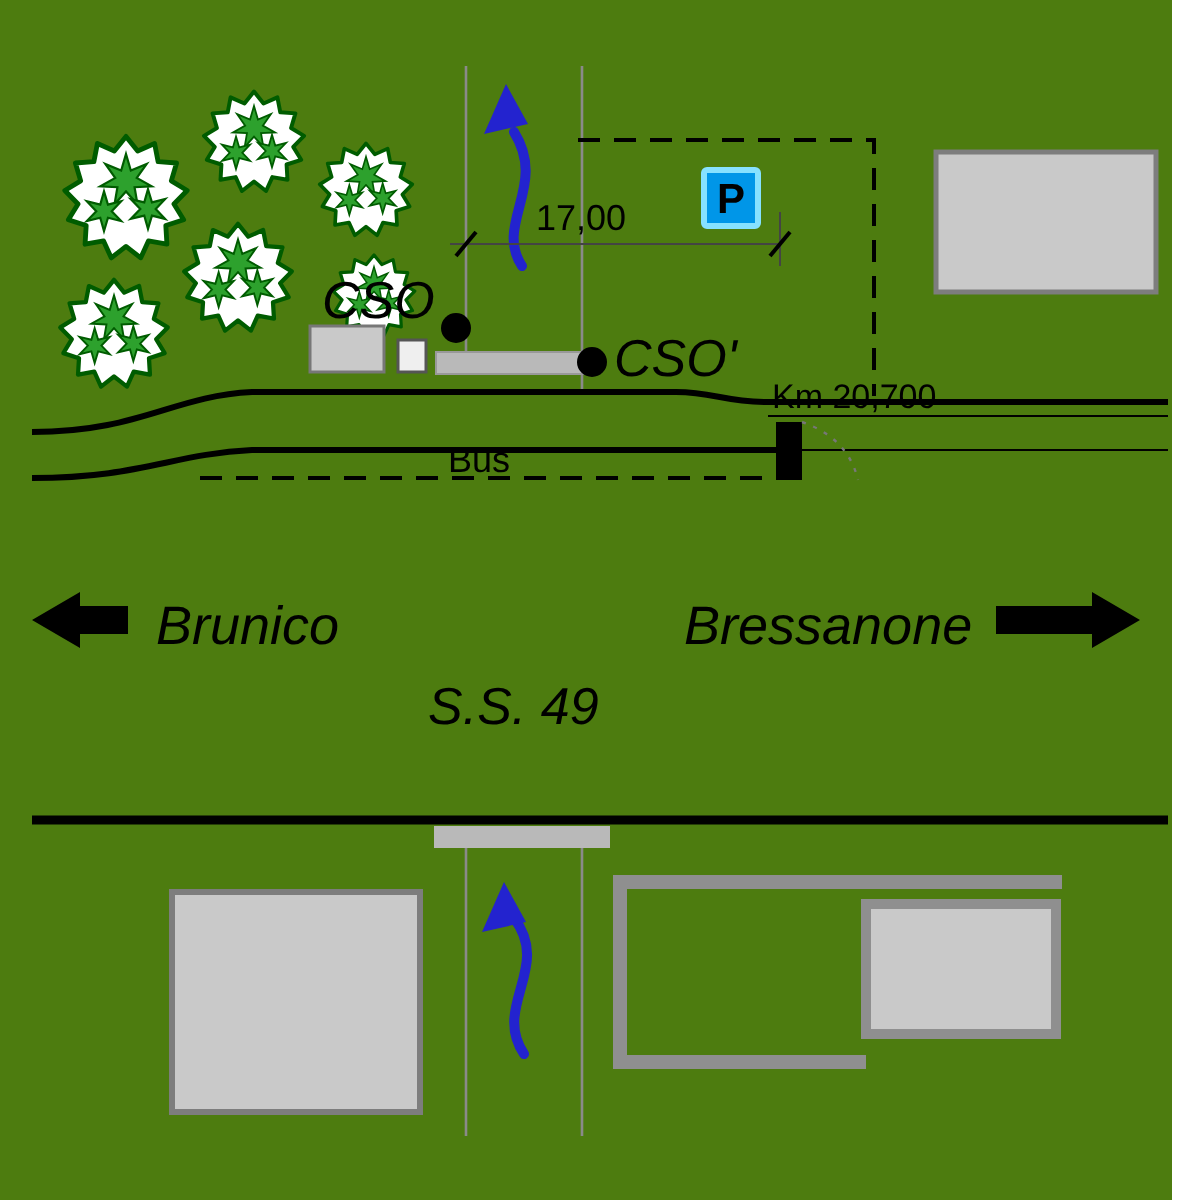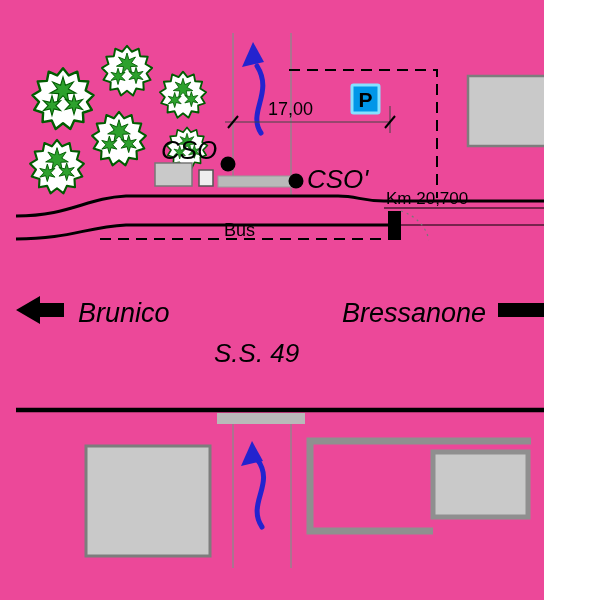--- a/index.html
+++ b/index.html
@@ -1,16 +1,16 @@
 <!DOCTYPE html>
 <html><head>
 <meta charset="utf-8">
 <style>
   html,body { margin:0; padding:0; background:#ffffff; }
-  #page { width:544px; height:600px; position:relative; background:#ec4899; overflow:hidden; }
+  #page { width:586px; height:600px; position:relative; background:#4d7c0f; overflow:hidden; }
   svg { display:block; }
   text { font-family:"Liberation Sans", sans-serif; fill:#000; }
   .it { font-style: italic; }
   .thinline { stroke:#444; stroke-width:1; }
 </style>
 </head>
 <body>
 
 <div id="page">
 <svg width="600" height="600" viewBox="0 0 600 600">

